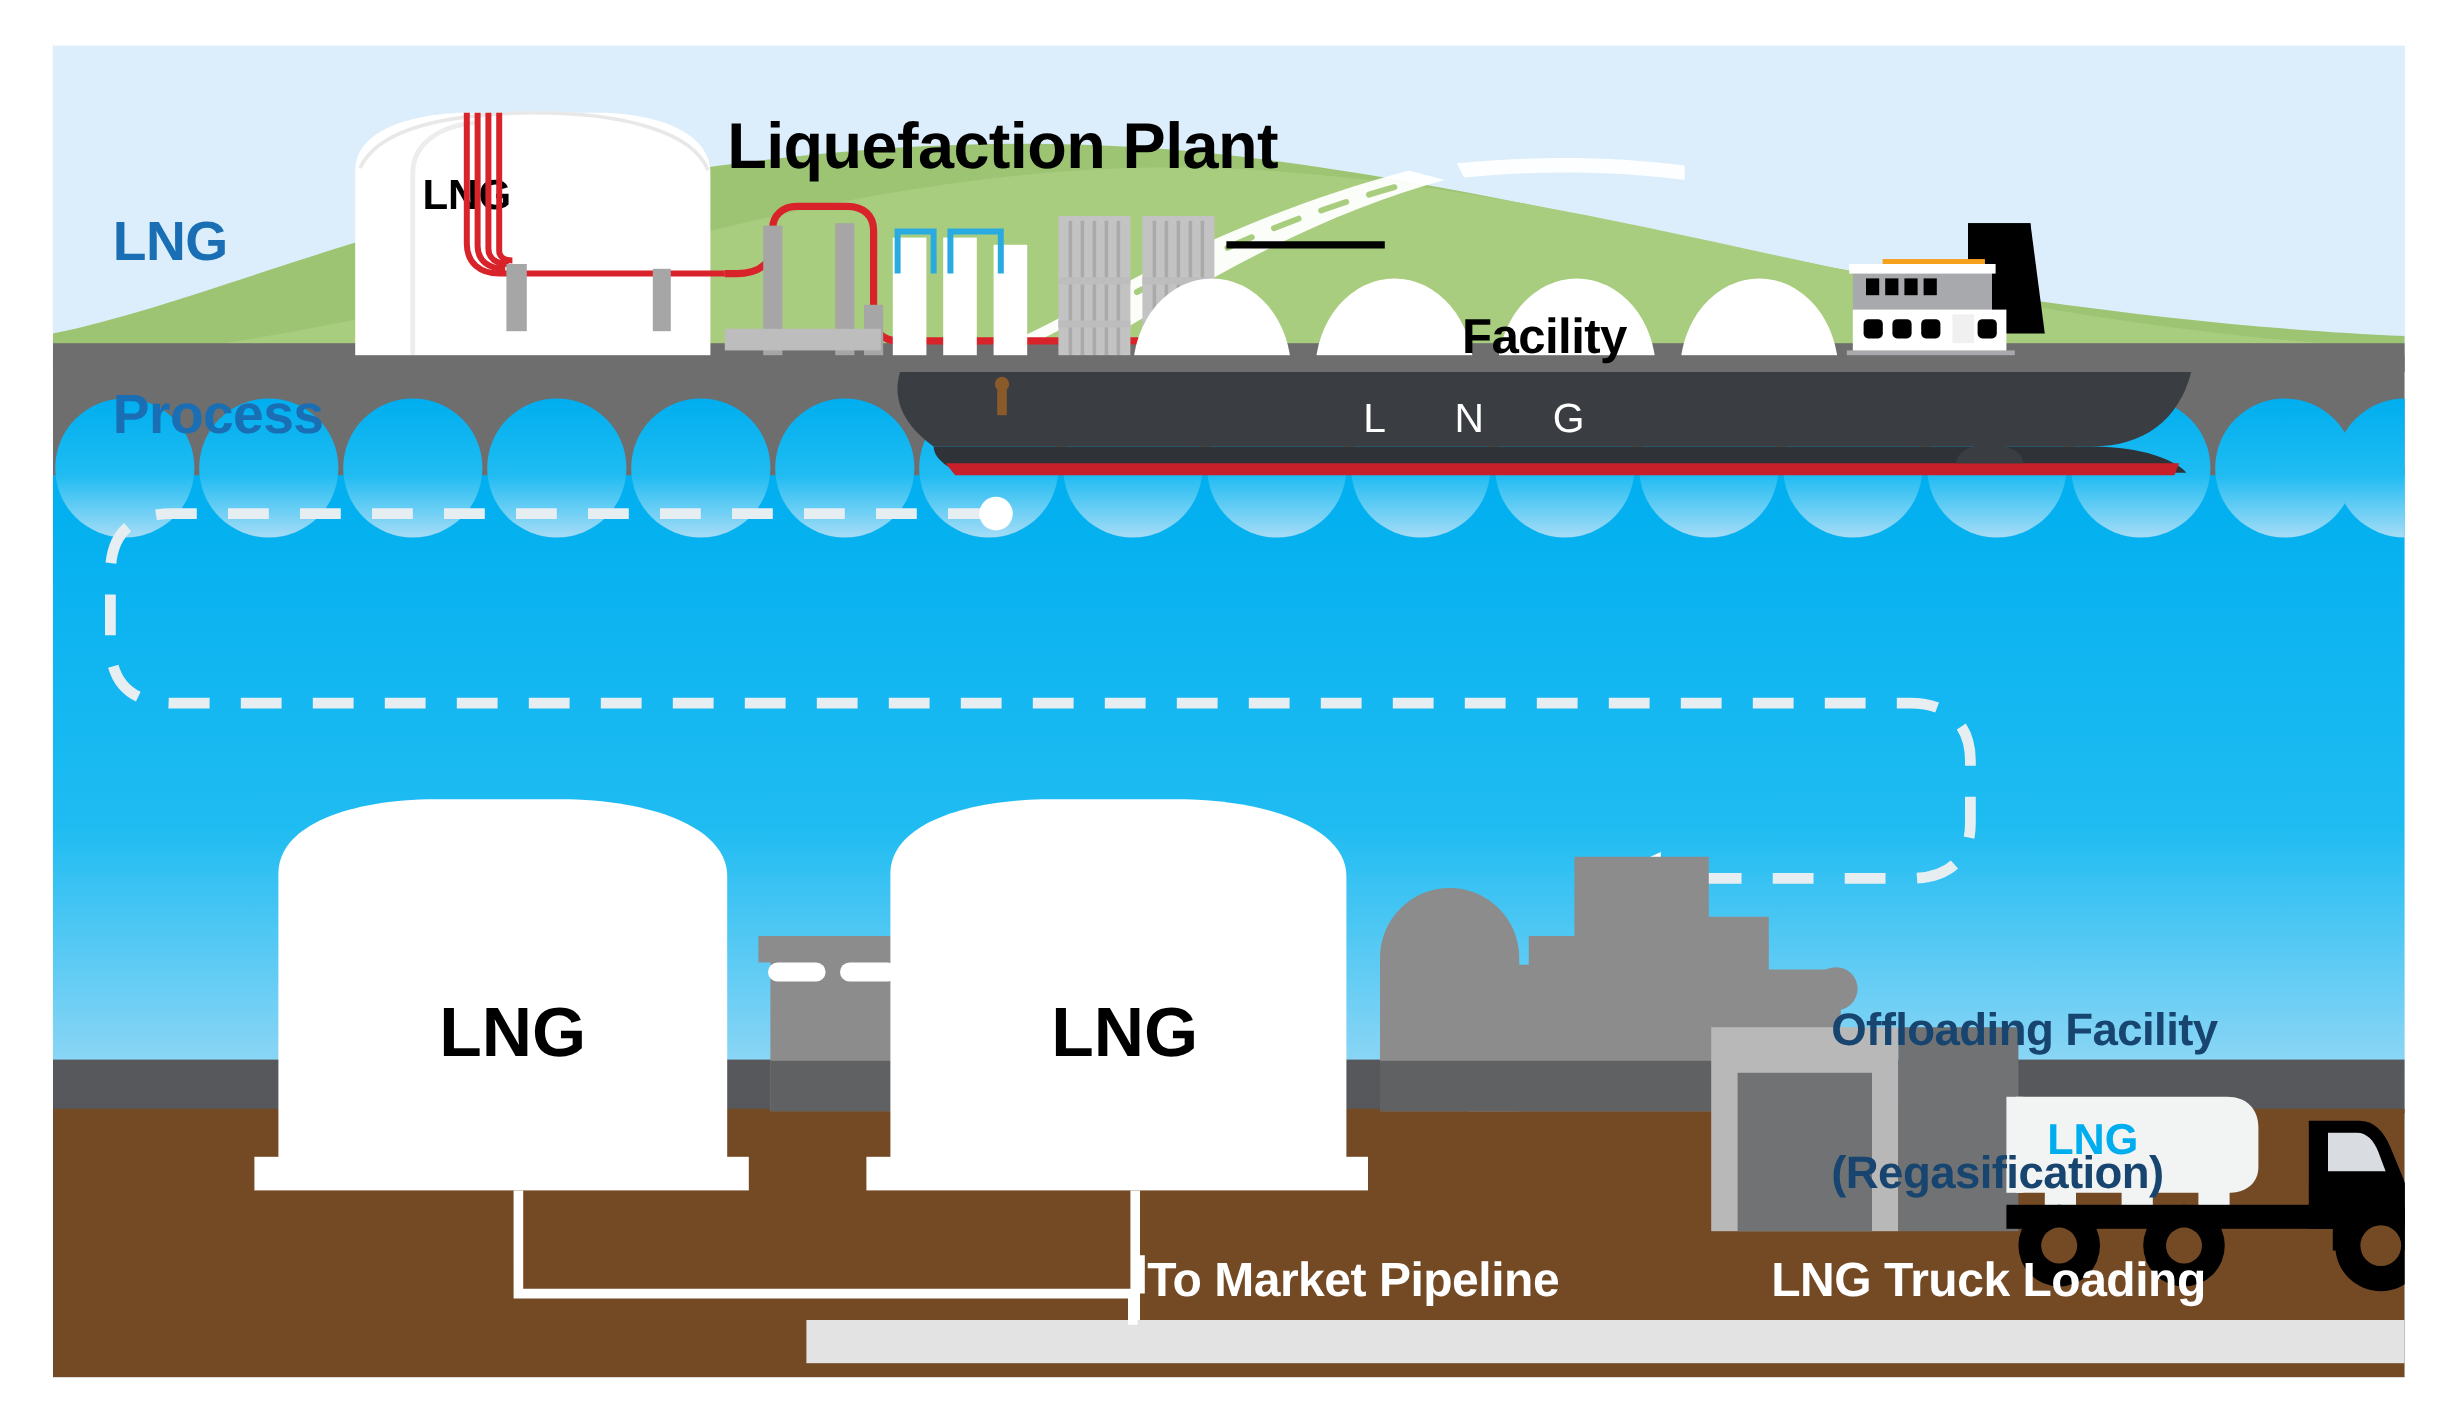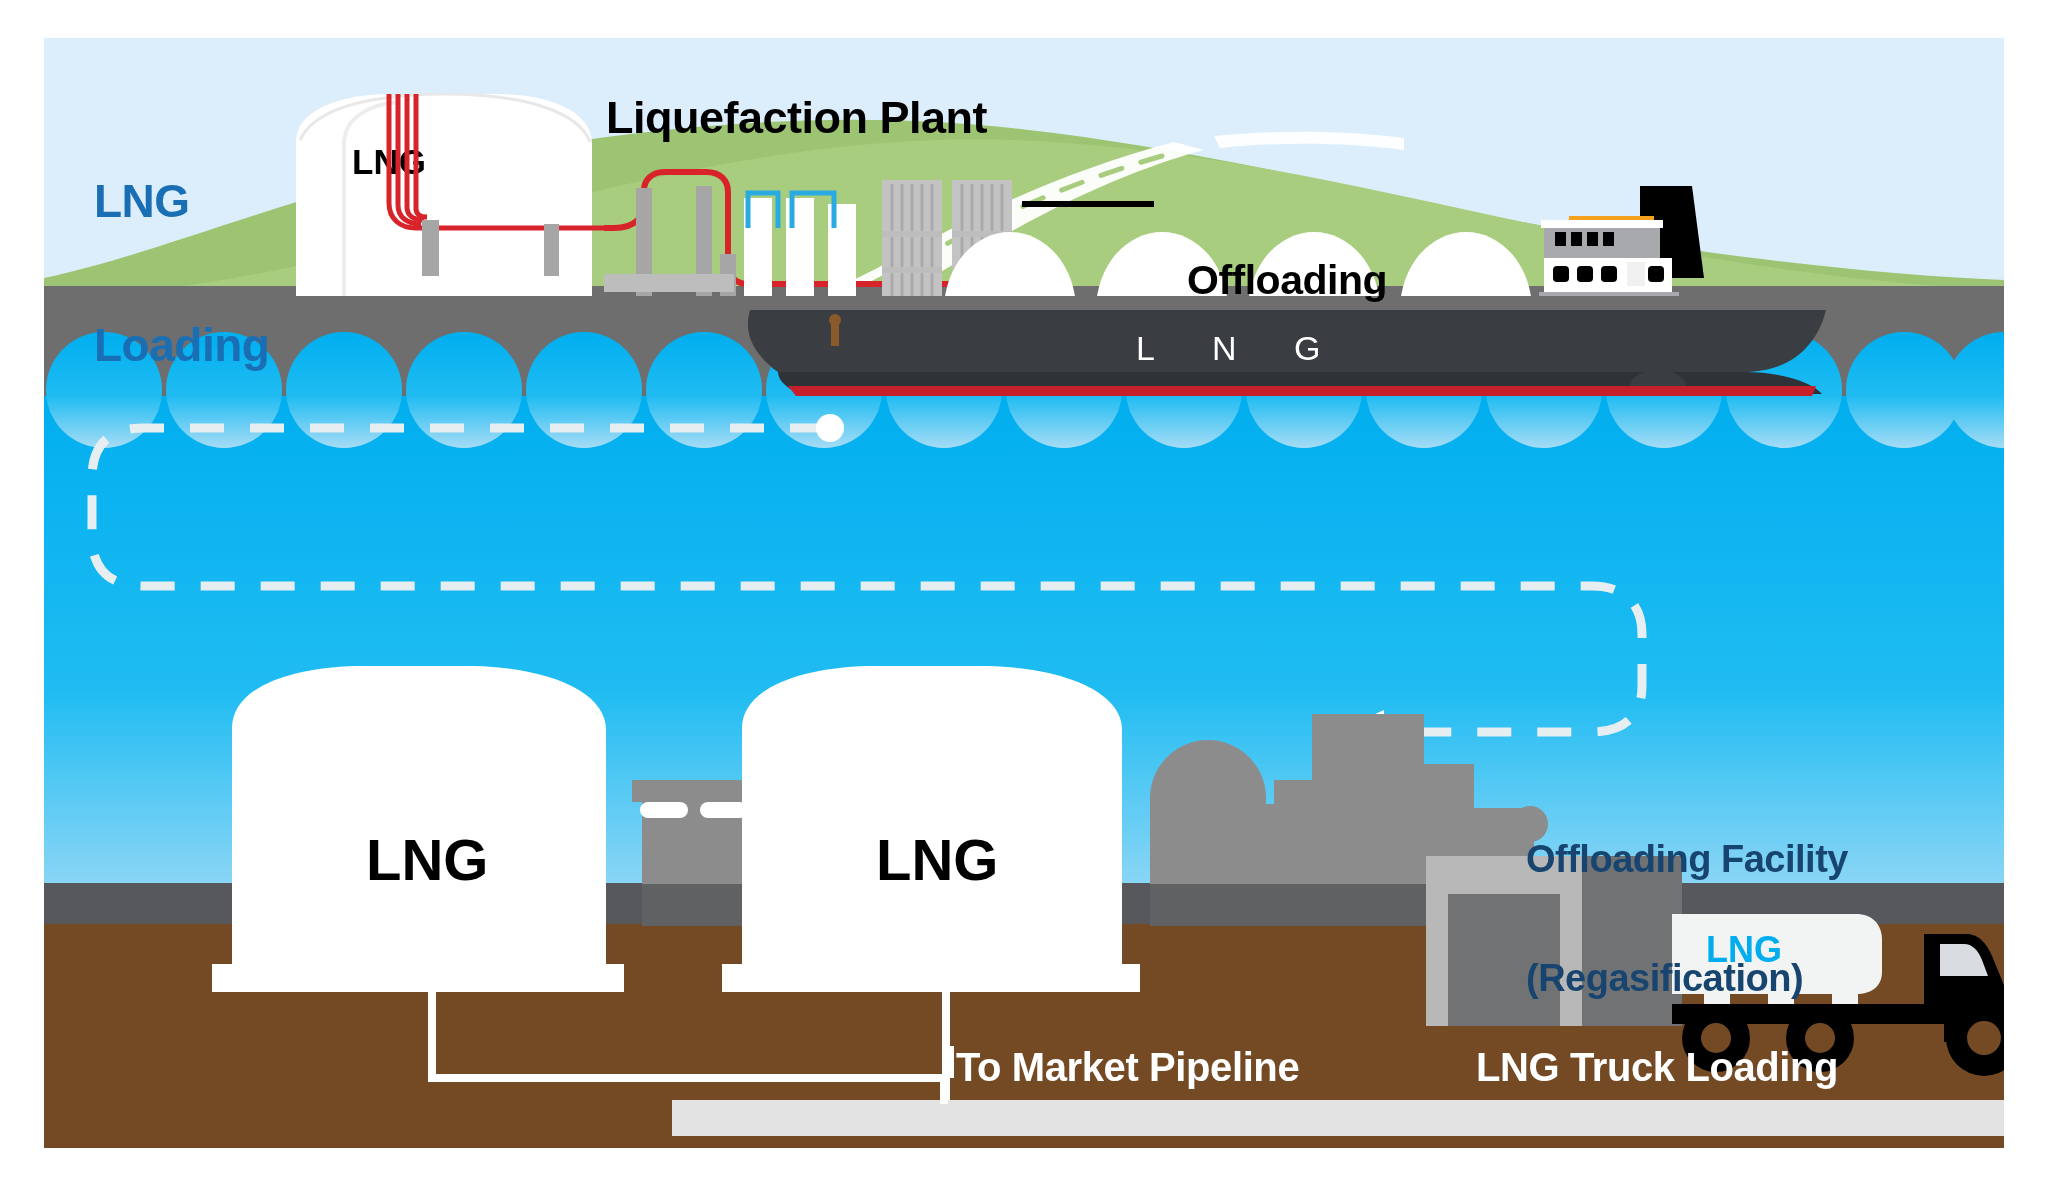--- a/index.html
+++ b/index.html
@@ -337,27 +337,27 @@
       <rect x="628" y="1062" width="1332" height="36" fill="#e3e3e3"></rect>
       <rect x="896" y="1040" width="8" height="26" fill="#ffffff"></rect>
 
       <line x1="978" y1="166" x2="1110" y2="166" stroke="#000000" stroke-width="6"></line>
 
       </g>
     </svg>
 
     <div class="lbl title-lbl" style="left:50px;top:42px;">
       <div>LNG</div>
-      <div>Loading</div>
+      <div>Process</div>
     </div>
 
-    <div class="lbl blk-lbl" style="left:562px;top:56px;font-size:45px;letter-spacing:-0.5px;">Liquefaction Plant</div>
+    <div class="lbl blk-lbl" style="left:562px;top:56px;font-size:54px;letter-spacing:-0.5px;">Liquefaction Plant</div>
 
     <div class="lbl blk-lbl" style="left:1118px;top:135px;font-size:41px;text-align:center;width:250px;letter-spacing:-0.5px;">
-      <div>Offloading</div>
+      <div>Facility</div>
     </div>
 
     <div class="lbl wht-lbl" style="left:912px;top:1008px;font-size:40px;letter-spacing:-0.4px;">To Market Pipeline</div>
 
     <div class="lbl navy-lbl" style="left:1482px;top:722px;font-size:38px;letter-spacing:-0.5px;">
       <div>Offloading Facility</div>
       <div>(Regasification)</div>
     </div>
 
     <div class="lbl wht-lbl" style="left:1432px;top:1008px;font-size:40px;letter-spacing:-0.4px;text-align:right;">LNG Truck Loading</div>

